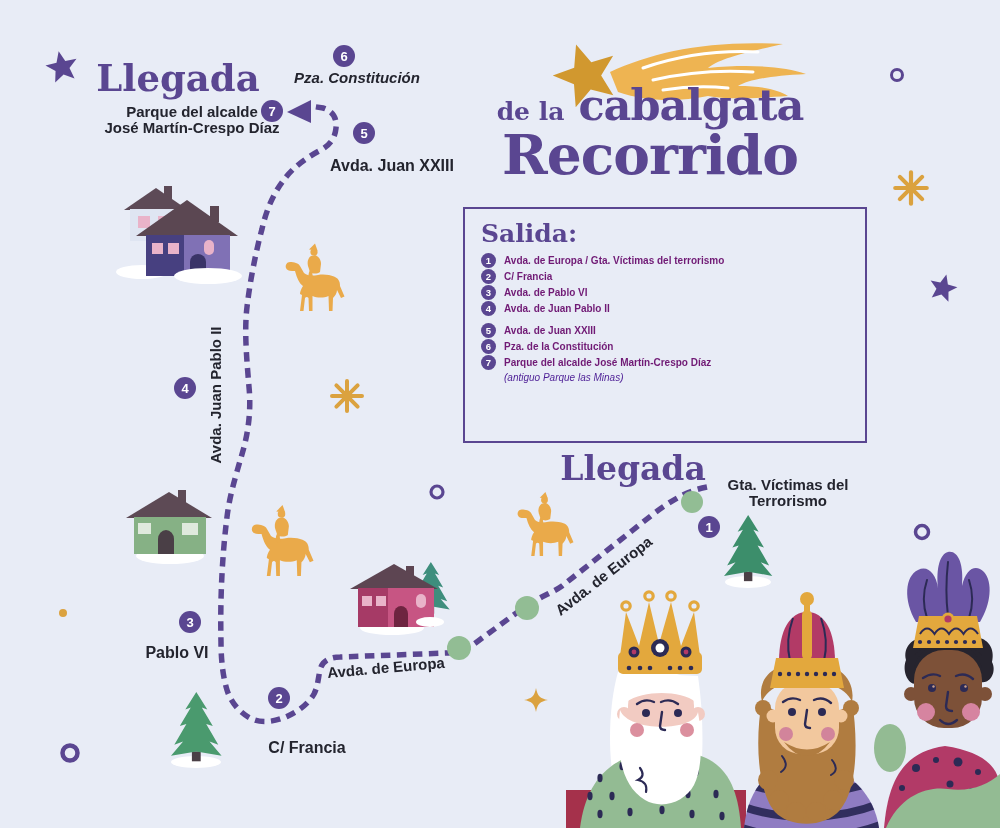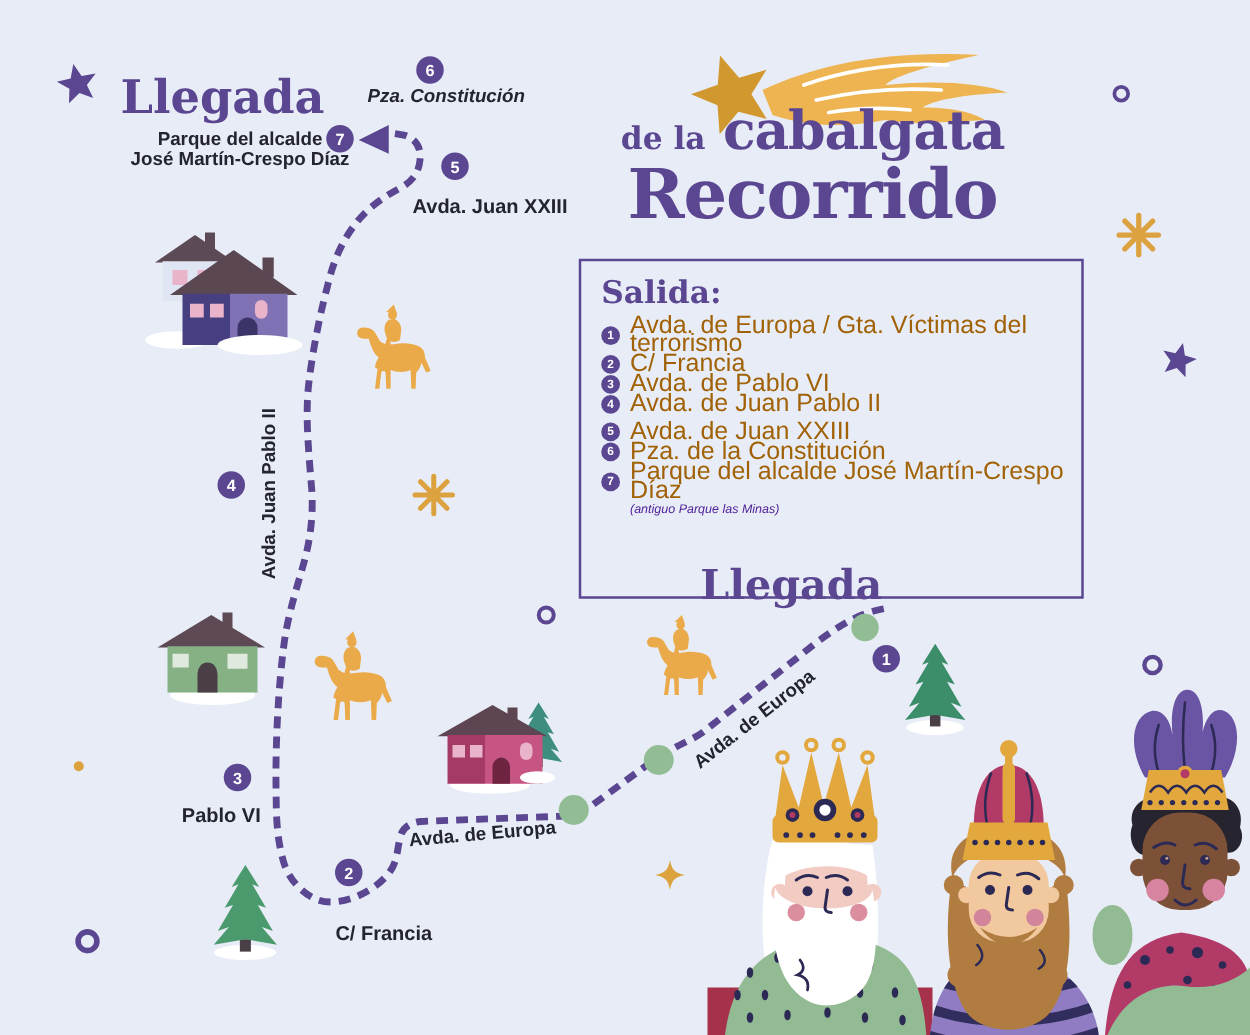--- a/index.html
+++ b/index.html
@@ -4,28 +4,28 @@
 <style>
   html,body{margin:0;padding:0;}
   .canvas{position:relative;width:1000px;height:828px;background:#e8ecf6;overflow:hidden;
           font-family:"Liberation Sans",sans-serif;}
   .art{position:absolute;left:0;top:0;}
   .display{font-family:"DejaVu Serif",serif;font-weight:700;color:#5a4691;}
   .title-block{position:absolute;left:455px;top:88px;width:390px;text-align:center;line-height:1;}
   .title-line1{font-size:55px;letter-spacing:-1px;}
   .title-line2{font-size:43px;margin-top:-4px;letter-spacing:-1px;}
   .title-line2 .small{font-size:25px;letter-spacing:0;}
-  .legend-box{position:absolute;left:463px;top:207px;width:404px;height:272px;box-sizing:border-box;
+  .legend-box{position:absolute;left:463px;top:207px;width:404px;height:236px;box-sizing:border-box;
               border:2.5px solid #5a4691;padding:10px 14px 8px 16px;}
   .legend-h{font-size:25px;line-height:1;}
   .legend-h.salida{margin:2px 0 7px 0;}
   .legend-h.llegada{margin:9px 0 7px 0;}
   .stop-row{display:flex;align-items:center;gap:8px;margin:0 0 1px 0;}
   .stop-row.gap-before{margin-top:7px;}
-  .stop-row .txt{font-size:20px;font-weight:400;color:#a16207;line-height:15px;}
+  .stop-row .txt{font-size:10px;font-weight:700;color:#701a75;line-height:15px;}
   .badge{width:15px;height:15px;min-width:15px;border-radius:50%;background:#5a4691;color:#fff;
          font-size:9.5px;font-weight:700;display:flex;align-items:center;justify-content:center;}
   .arrival-note{font-size:10px;font-style:italic;color:#4c1d95;margin:0 0 0 23px;line-height:14px;}
   .lbl{position:absolute;font-weight:700;color:#23242e;font-size:15px;line-height:1.08;
        white-space:pre-line;text-align:center;transform:translate(-50%,-50%);}
   .lbl.big{font-size:16px;}
   .lbl.rot90{transform:translate(-50%,-50%) rotate(-90deg);}
   .lbl.tilt5{transform:translate(-50%,-50%) rotate(-5deg);}
   .lbl.tilt38{transform:translate(-50%,-50%) rotate(-38deg);}
   .script{position:absolute;transform:translate(-50%,-50%);line-height:1;}
@@ -365,20 +365,22 @@
 <div class="lbl" style="left:192px;top:120px;">Parque del alcalde
 José Martín-Crespo Díaz</div>
 <div class="lbl" style="left:357px;top:78px;font-style:italic;">Pza. Constitución</div>
 <div class="lbl big" style="left:392px;top:166px;">Avda. Juan XXIII</div>
 <div class="lbl rot90" style="left:216px;top:395px;">Avda. Juan Pablo II</div>
 <div class="lbl big" style="left:177px;top:653px;">Pablo VI</div>
 <div class="lbl big" style="left:307px;top:748px;">C/ Francia</div>
 <div class="lbl tilt5" style="left:386px;top:668px;">Avda. de Europa</div>
 <div class="lbl tilt38" style="left:604px;top:576px;">Avda. de Europa</div>
 <div class="display script salida" style="left:633px;top:468px;">Llegada</div>
+<div class="lbl" style="left:788px;top:493px;">Gta. Víctimas del
+Terrorismo</div>
 
 <div class="marker" style="left:709px;top:527px;">1</div>
 <div class="marker" style="left:279px;top:698px;">2</div>
 <div class="marker" style="left:190px;top:622px;">3</div>
 <div class="marker" style="left:185px;top:388px;">4</div>
 <div class="marker" style="left:364px;top:133px;">5</div>
 <div class="marker" style="left:344px;top:56px;">6</div>
 <div class="marker" style="left:272px;top:111px;">7</div>
 
 </div>

